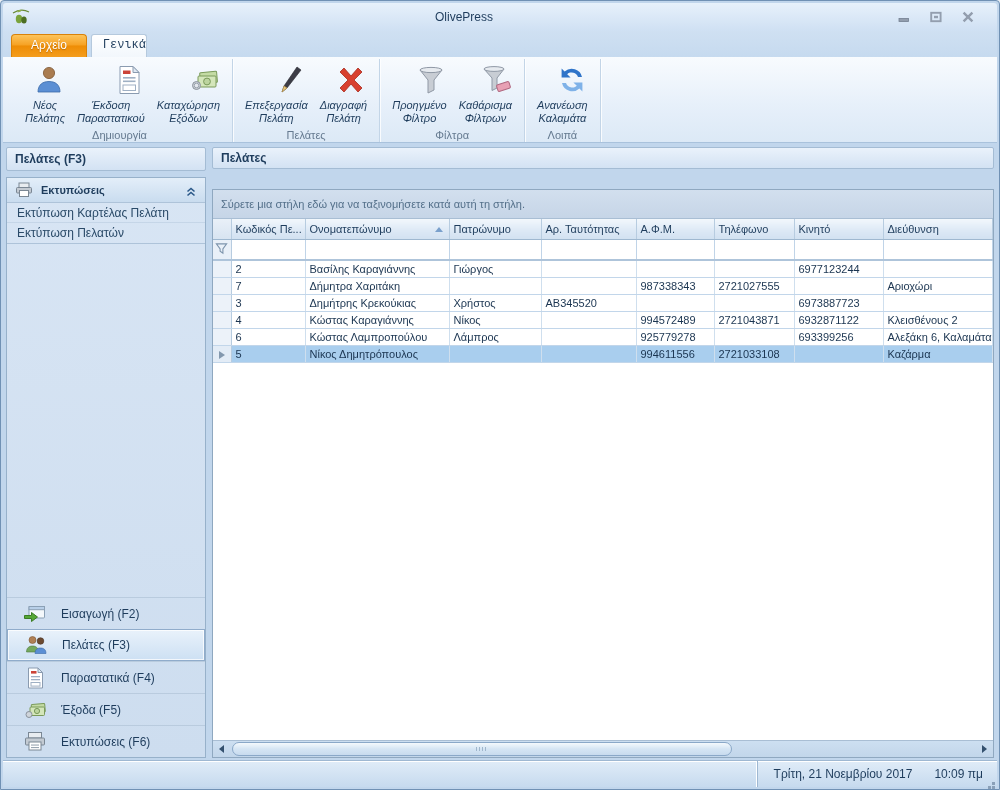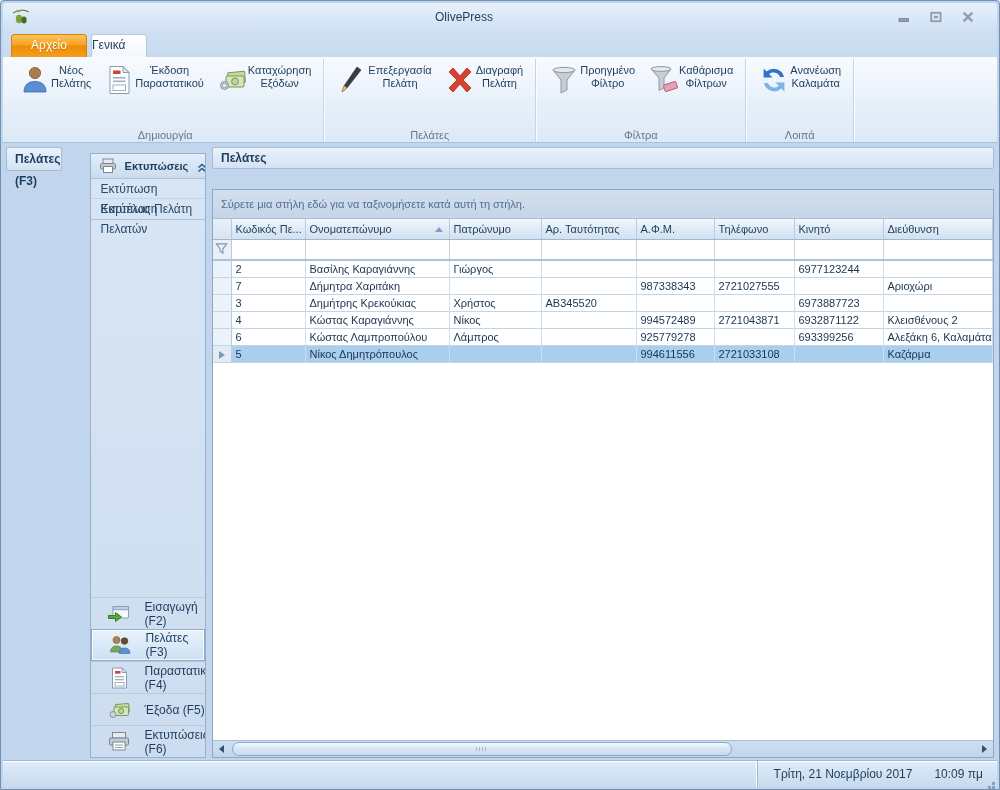--- a/index.html
+++ b/index.html
@@ -42,21 +42,21 @@
     border-radius:4px 4px 0 0;
     color:#fff; font-size:12px; text-align:center; line-height:21px;
     text-shadow:0 1px 1px rgba(140,80,0,.5);
     margin-right:4px;
   }
   .tab{
     width:56px; height:23px;
     background:linear-gradient(#ffffff,#f2f7fc);
     border:1px solid #b5c9dd; border-bottom:none;
     border-radius:3px 3px 0 0;
-    color:#1e3c5c; font-size:12px; text-align:left; line-height:21px;
+    color:#1e3c5c; font-size:12px; text-align:right; line-height:21px;font-family:Liberation Mono, monospace;
   }
   
   .ribbon{
     height:86px; flex:0 0 86px;
     background:linear-gradient(#f8fbfe,#e7f0fa 55%,#dce9f6);
     border-bottom:1px solid #a9c2dc;
     display:flex; align-items:stretch;
     padding:2px 0 0 4px;
   }
   .rgroup{
@@ -64,33 +64,33 @@
     display:flex; align-items:flex-start;
     padding:2px 6px 16px 6px;
     border-right:1px solid #c3d5e7;
     box-shadow:1px 0 0 rgba(255,255,255,.8);
   }
   .gcaption{
     position:absolute; bottom:1px; left:0; right:0;
     text-align:center; font-size:11px; color:#64798f;
   }
   .rbtn{
-    display:flex; align-items:flex-start;
+    display:flex; flex-direction:column; align-items:flex-end;
     padding:3px 6px 0 6px; min-width:58px;
-    border-radius:3px; cursor:default;
+    border-radius:3px; cursor:default;font-style:italic;
   }
   .rbtn .ic{ width:32px; height:32px; flex:0 0 32px; margin-bottom:3px;}
   .rbtn .lbl{
     font-size:11px; line-height:13px; text-align:center;
     color:#1e3c5c; white-space:pre-line;
   }
   
   .content{ flex:1; display:flex; padding:4px 3px 2px 2px; overflow:hidden; }
   
-  .sidebar{ width:204px; flex:0 0 204px; display:flex; flex-direction:row; padding:0 3px 0 1px;gap:28px;}
+  .sidebar{ width:204px; flex:0 0 204px; display:flex; flex-direction:column; padding:0 3px 0 1px;}
   .sb-header{
     height:24px; flex:0 0 24px;
     background:linear-gradient(#eaf2fb,#d3e2f3);
     border:1px solid #a4bcd4; border-radius:2px;
     font-size:12px; font-weight:bold; color:#1e3c5c;
     line-height:22px; padding-left:8px;
   }
   .navbar-box{
     flex:1; margin-top:6px;
     border:1px solid #97b1ca;

